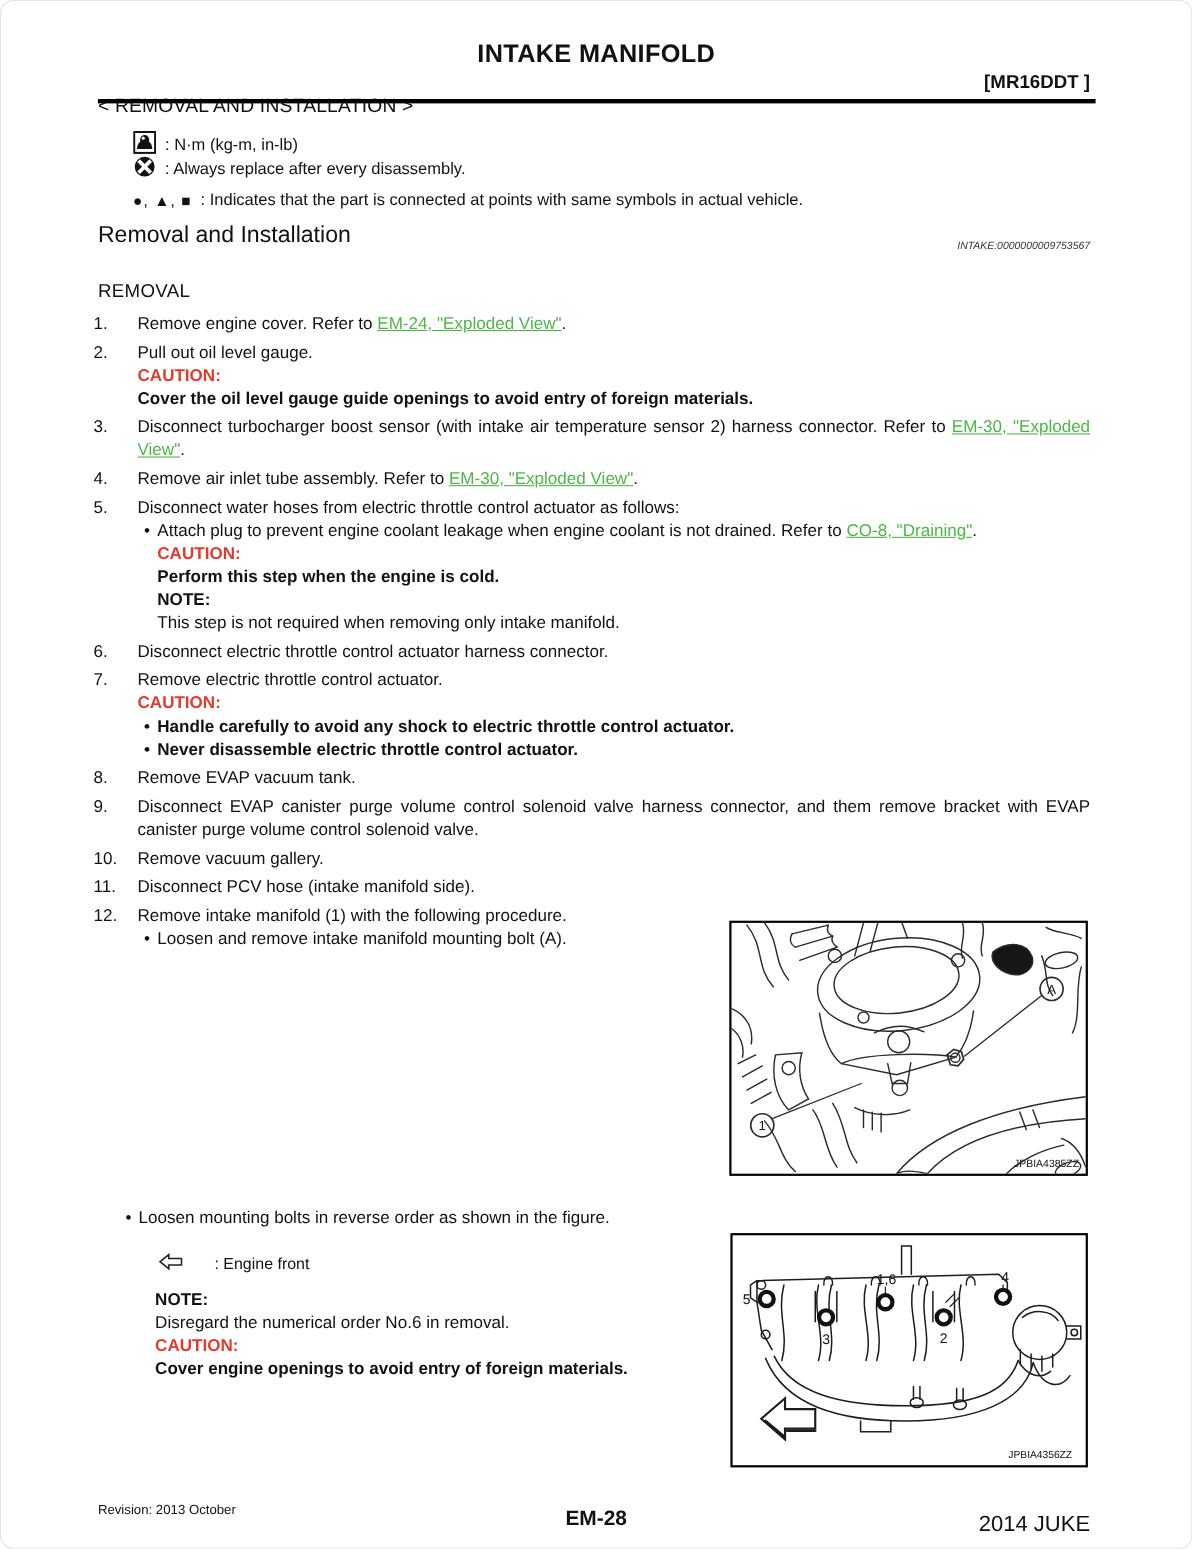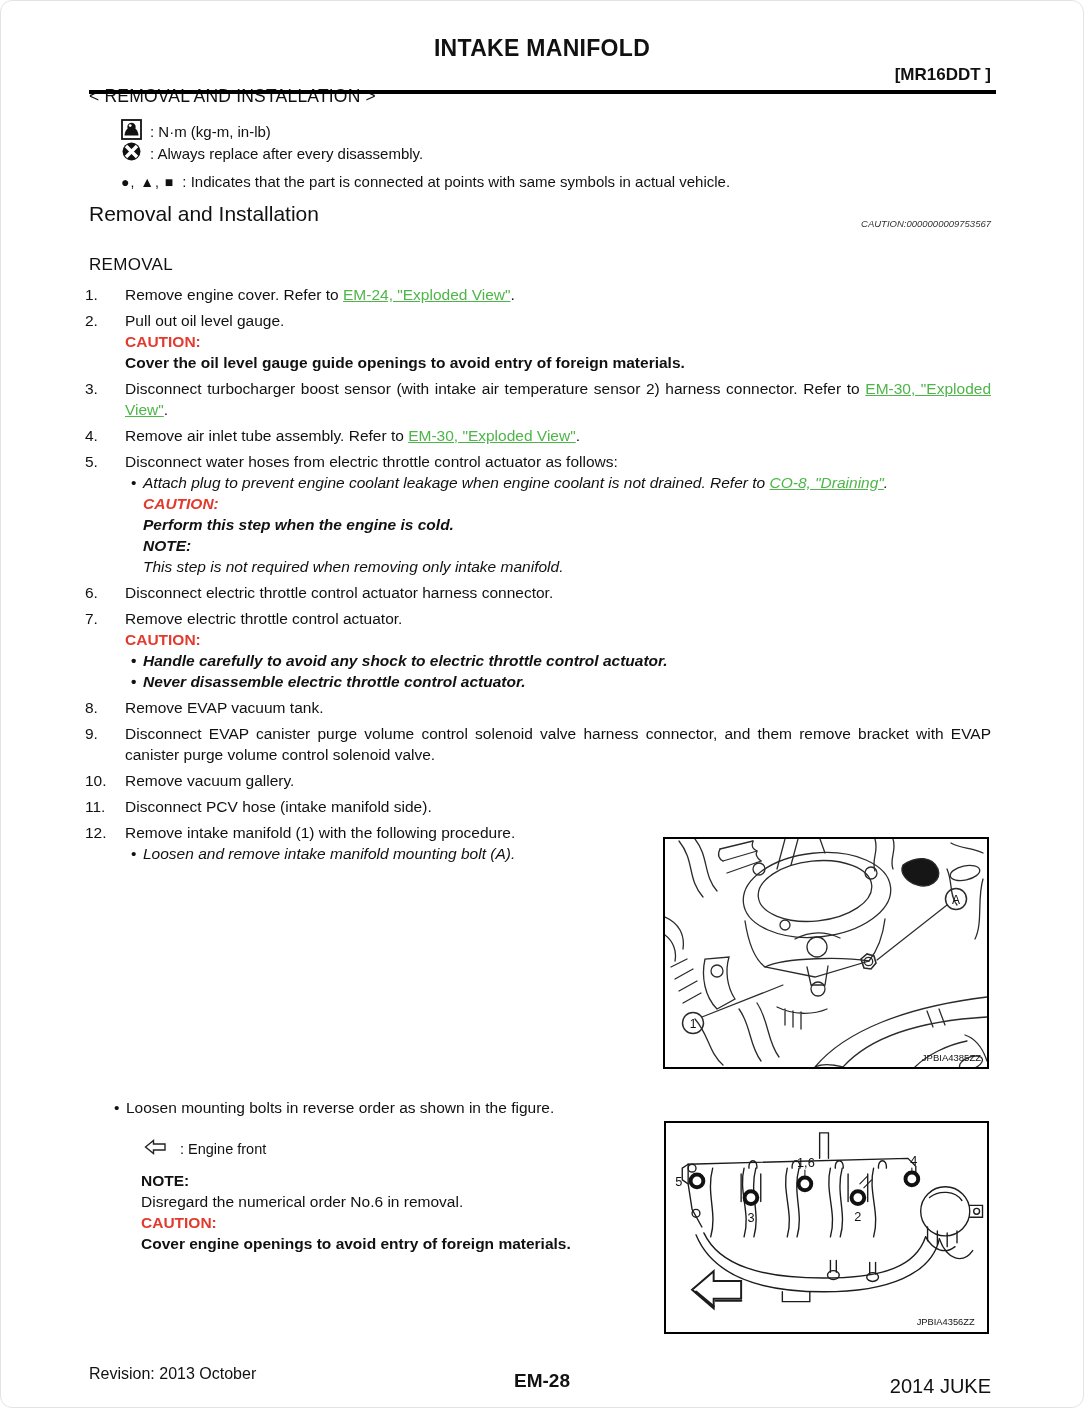--- a/index.html
+++ b/index.html
@@ -28,34 +28,34 @@
   .steps { position:absolute; top:283px; left:84px; width:906px; font-size:15.5px; line-height:21px; }
   .step { display:flex; margin-bottom:5px; }
   .step-num { width:24px; flex:none; }
   .step-body { flex:1; min-width:0;margin-left:16px; }
   .caution { color:var(--caution_red); font-weight:bold; }
   .bold { font-weight:bold; }
   .link { color:var(--link_green); text-decoration:underline; cursor:pointer; }
   .justify { text-align:justify; }
   .sub { display:flex; }
   .sub .bullet { flex:none; width:12px; margin-left:6px; }
-  .sub-body { flex:1; min-width:0;font-style:italic; }
+  .sub-body { flex:1; min-width:0; }
   
   .figure { position:absolute; border:2px solid #000; background:#fff; box-sizing:border-box; }
   .fig1 { left:662px; top:836px; width:326px; height:232px; }
   .fig2 { left:663px; top:1120px; width:325px; height:213px; }
   .figure svg { display:block; width:100%; height:100%; }
   
   .post { position:absolute; left:113px; top:1096px; width:537px; font-size:15.5px; line-height:21px; }
   .post .p-bullet-row { display:flex; }
   .post .p-bullet { flex:none; width:12px; }
-  .engine-front { margin:21px 0 9px 30px; display:flex; gap:13px; font-size:14.5px; }
+  .engine-front { margin:21px 0 9px 30px; display:flex; align-items:center; gap:28px; font-size:14.5px; }
   .post-inner { margin-left:27px; }
   
-  .foot-rev { position:absolute; left:88px; top:1364px; font-size:16px; }
+  .foot-rev { position:absolute; left:88px; top:1364px; font-size:12px; }
   .foot-page { position:absolute; left:0; width:100%; text-align:center; top:1369px; font-size:19px; font-weight:bold; }
   .foot-model { position:absolute; right:92px; top:1374px; font-size:20px; }
   svg text { font-family:"Liberation Sans", sans-serif; fill:#111; }
 </style>
 </head>
 <body>
 
 <div class="page">
 
   <div class="hdr-title">INTAKE MANIFOLD</div>
@@ -82,21 +82,21 @@
       </svg>
     </span>
     <span>: Always replace after every disassembly.</span>
   </div>
   <div class="legend-row r3">
     <span class="syms">●, ▲, ■</span>
     <span>: Indicates that the part is connected at points with same symbols in actual vehicle.</span>
   </div>
 
   <div class="sec-heading">Removal and Installation</div>
-  <div class="infoid">CAUTION:0000000009753567</div>
+  <div class="infoid">INTAKE:0000000009753567</div>
   <div class="removal-h">REMOVAL</div>
 
   <div class="steps">
 
     <div class="step">
       <div class="step-num">1.</div>
       <div class="step-body"><span>Remove engine cover. Refer to </span><a class="link">EM-24, "Exploded View"</a><span>.</span></div>
     </div>
 
     <div class="step">

